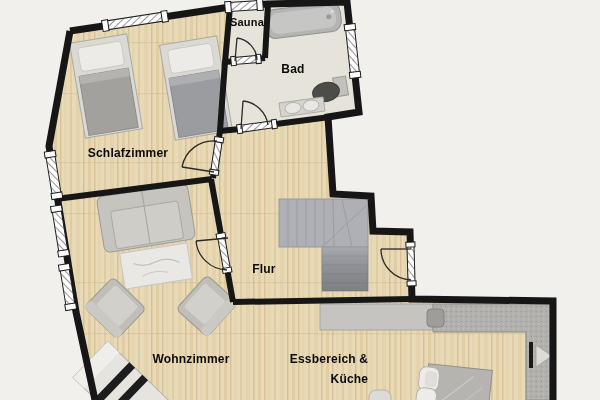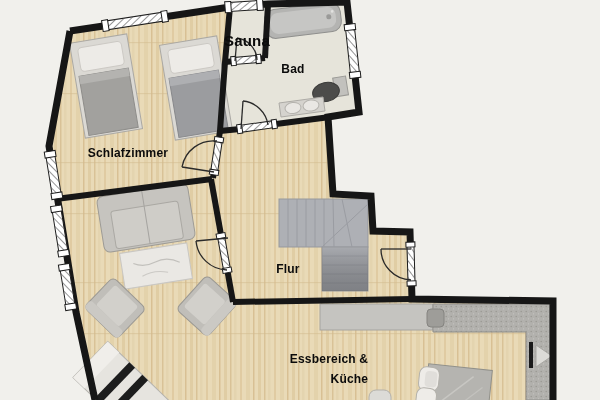--- a/index.html
+++ b/index.html
@@ -264,20 +264,21 @@
         <rect x="-22" y="-4.5" width="5" height="9" fill="#ffffff" stroke="#1c1c1c" stroke-width="1"></rect>
         <rect x="17" y="-4.5" width="5" height="9" fill="#ffffff" stroke="#1c1c1c" stroke-width="1"></rect>
       </g>
       <path d="M381,249 A31,31 0 0 0 411,280" fill="none" stroke="#2a2a2a" stroke-width="1.3"></path>
       <line x1="411" y1="249" x2="381" y2="249" stroke="#2a2a2a" stroke-width="1.3"></line>
     </g>
   </g>
 </svg>
 
 <div class="room-label" style="left:128px;top:153px">Schlafzimmer</div>
-<div class="room-label" style="left:247px;top:41px;font-size:15px">Sauna</div>
+<div class="room-label" style="left:247px;top:22px;font-size:11px">Sauna</div>
 <div class="room-label" style="left:293px;top:69px">Bad</div>
-<div class="room-label" style="left:288px;top:269px">Flur</div>
+<div class="room-label" style="left:264px;top:269px">Flur</div>
+<div class="room-label" style="left:191px;top:359px">Wohnzimmer</div>
 <div class="room-label two-line" style="left:329px;top:369px">
   <div>Essbereich &amp;</div>
   <div>Küche</div>
 </div>
 </div>
 
 </body></html>

